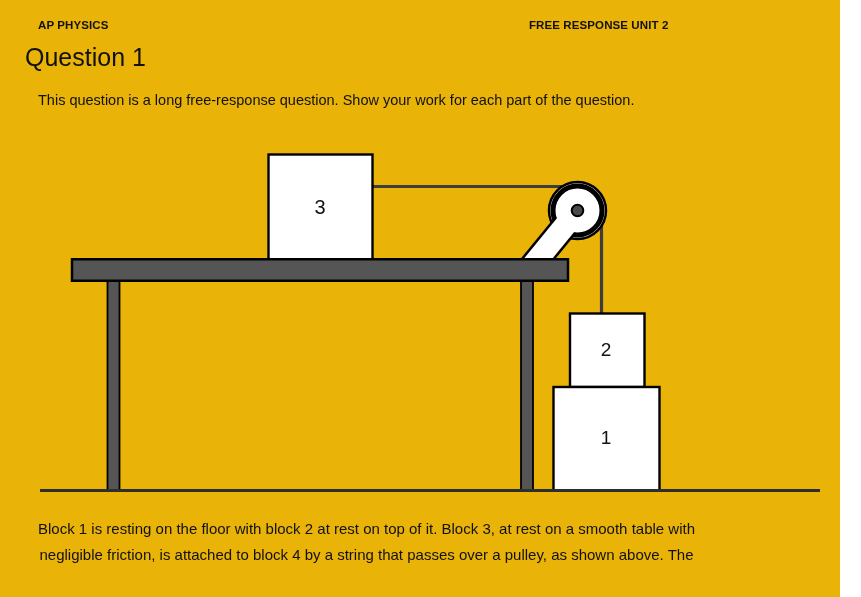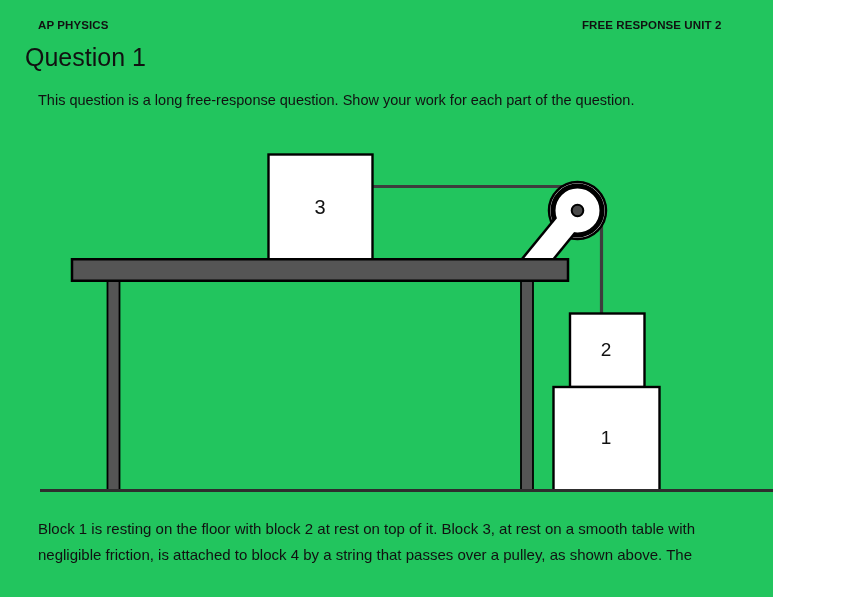--- a/index.html
+++ b/index.html
@@ -6,36 +6,36 @@
     margin: 0;
     padding: 0;
     background: #ffffff;
   }
   body {
     font-family: "Liberation Sans", sans-serif;
     color: var(--text, #111111);
   }
   .page {
     position: relative;
-    width: 773px;
+    width: 840px;
     height: 597px;
-    background: #22c55e;
+    background: #eab308;
     overflow: hidden;
   }
   .abs { position: absolute; }
 
   .header-left {
     left: 38px; top: 19px;
     font-size: 11.5px;
     font-weight: 700;
     letter-spacing: 0.1px;
     white-space: nowrap;
   }
   .header-right {
-    left: 582px; top: 19px;
+    left: 529px; top: 19px;
     font-size: 11.5px;
     font-weight: 700;
     letter-spacing: 0.1px;
     white-space: nowrap;
   }
   .title {
     left: 25px; top: 43px;
     font-size: 25px;
     font-weight: 400;
     white-space: nowrap;
@@ -57,20 +57,21 @@
     white-space: nowrap;
   }
   .label-3 { left: 320px;  top: 207px; }
   .label-2 { left: 606px;  top: 350px; font-size: 19px; }
   .label-1 { left: 606px;  top: 438px; font-size: 19px; }
 
   .description {
     left: 38px; top: 516px;
     font-size: 15px;
     line-height: 25.5px;
+    text-align: center;
   }
   .description div { white-space: nowrap; }
 
   
   .tabletop, .leg {
     fill: var(--table, #555555);
     stroke: var(--outline, #000000);
   }
   .tabletop { stroke-width: 2.5; }
   .leg { stroke-width: 1.8; }

